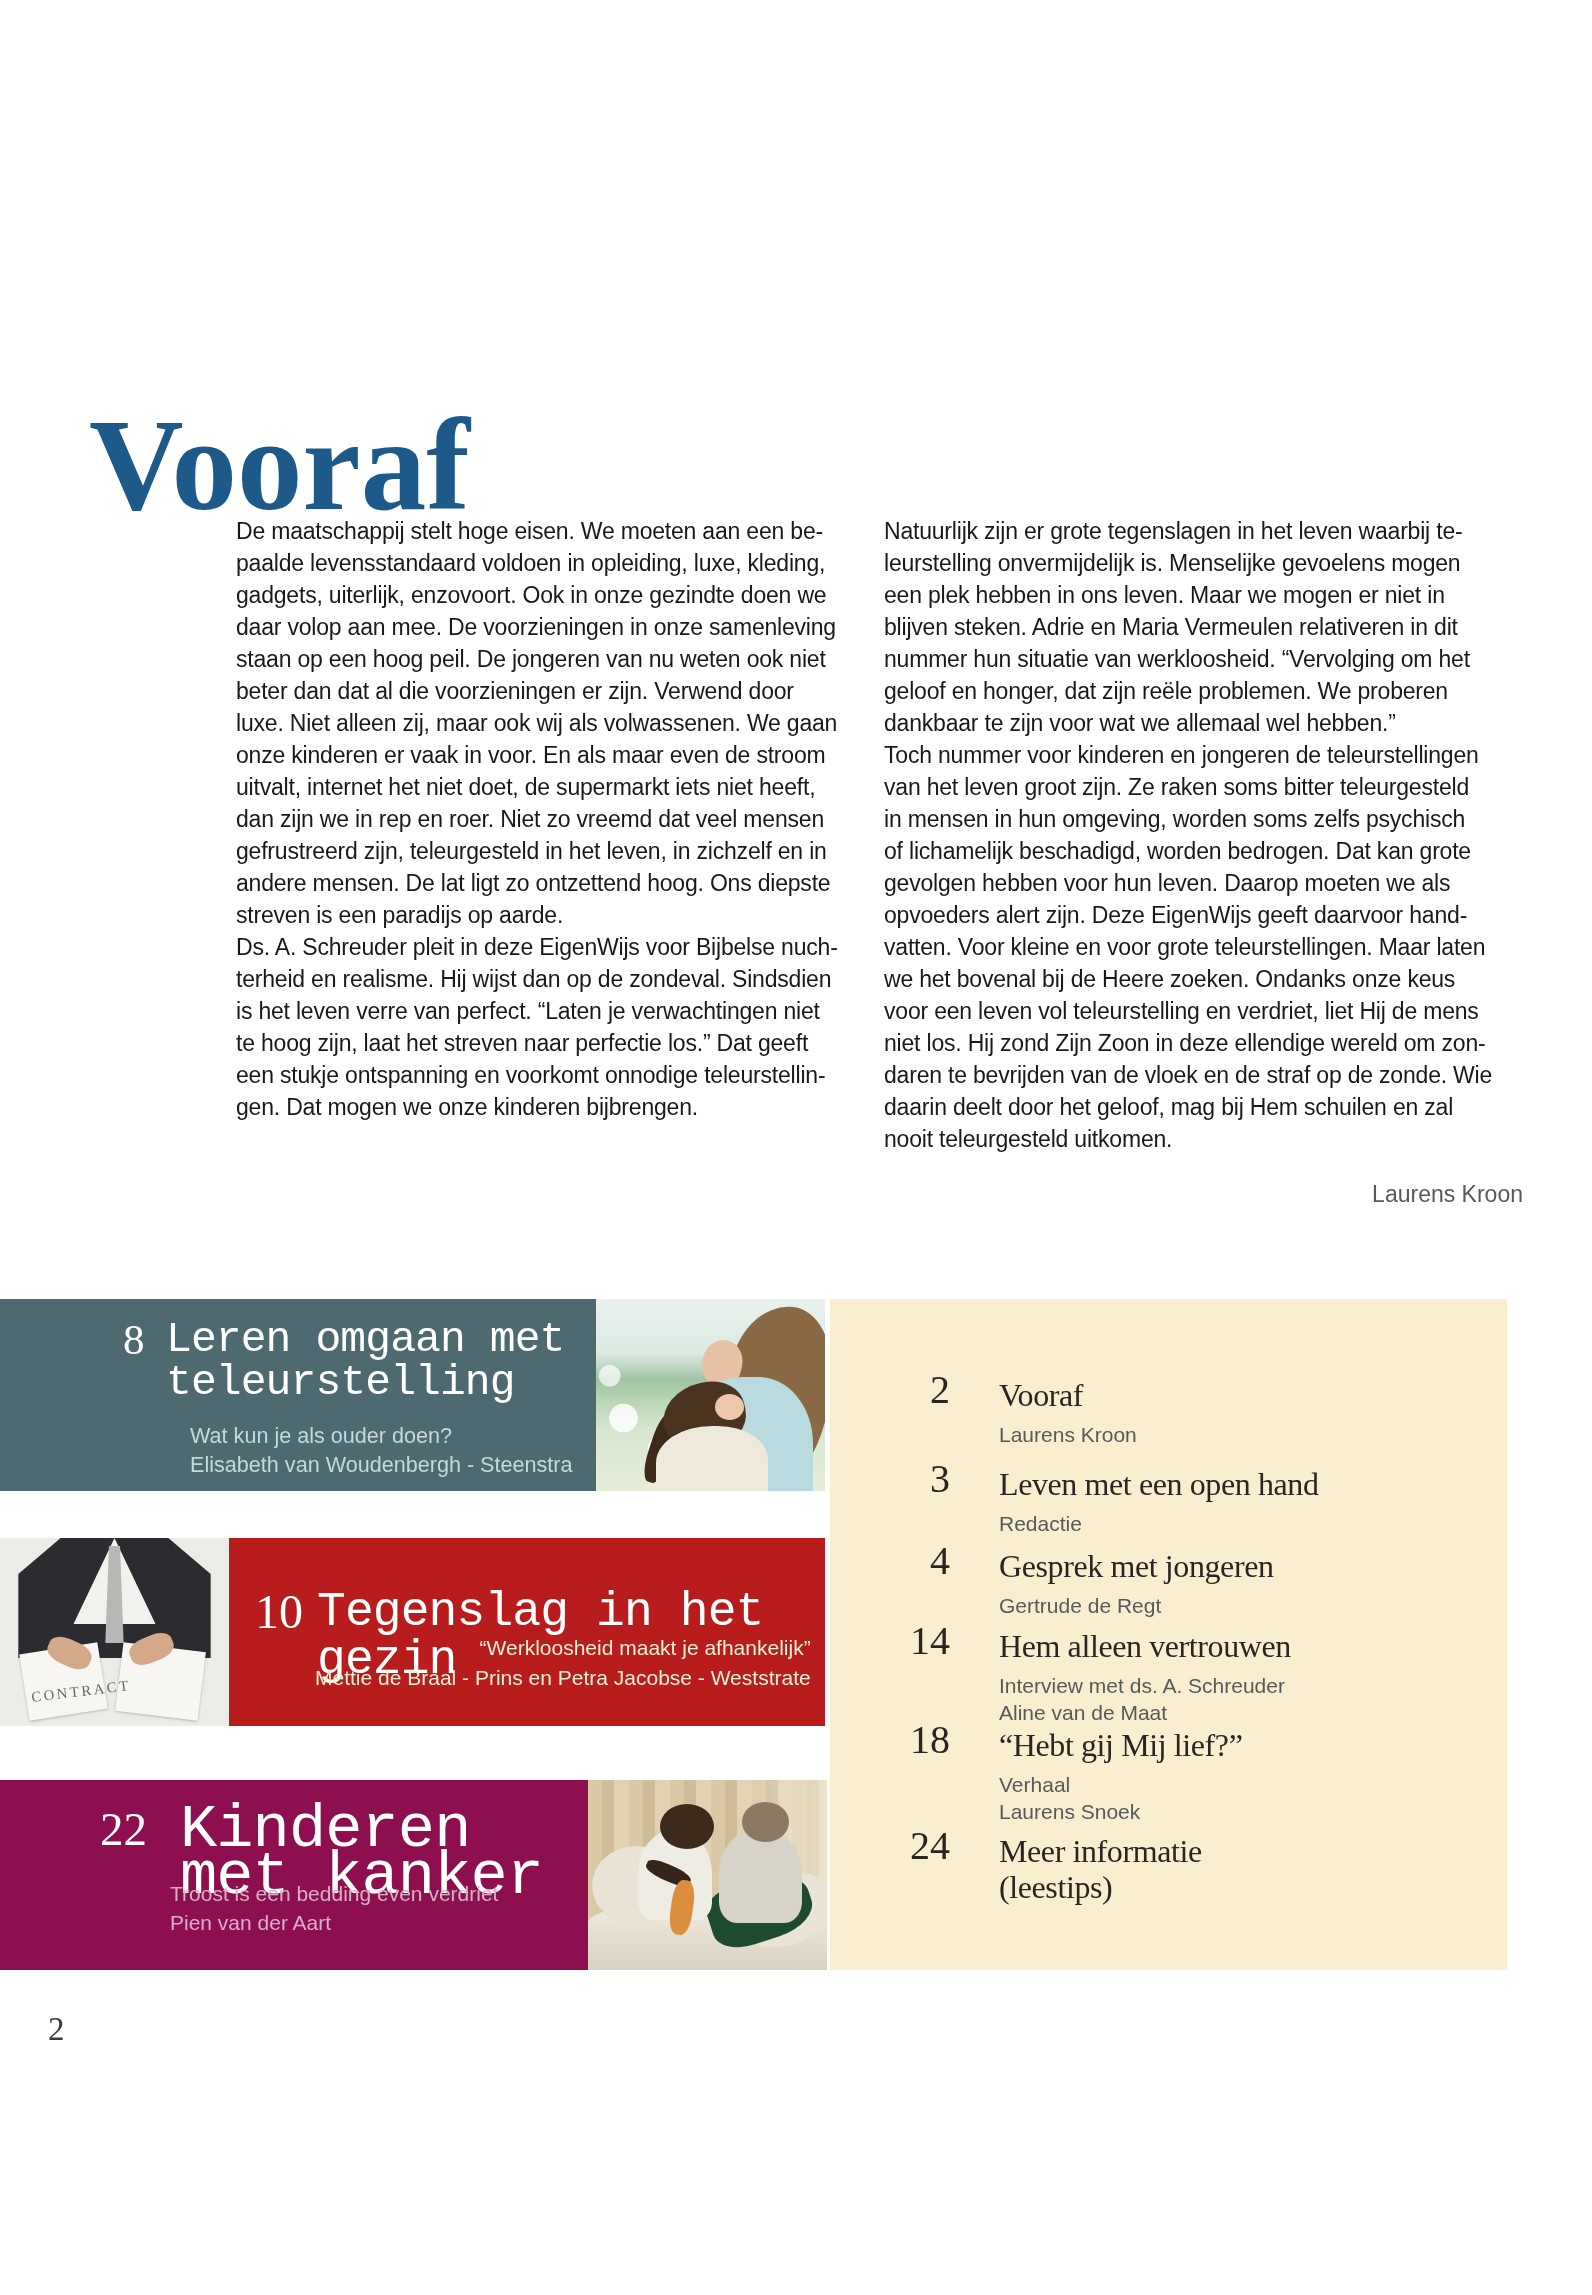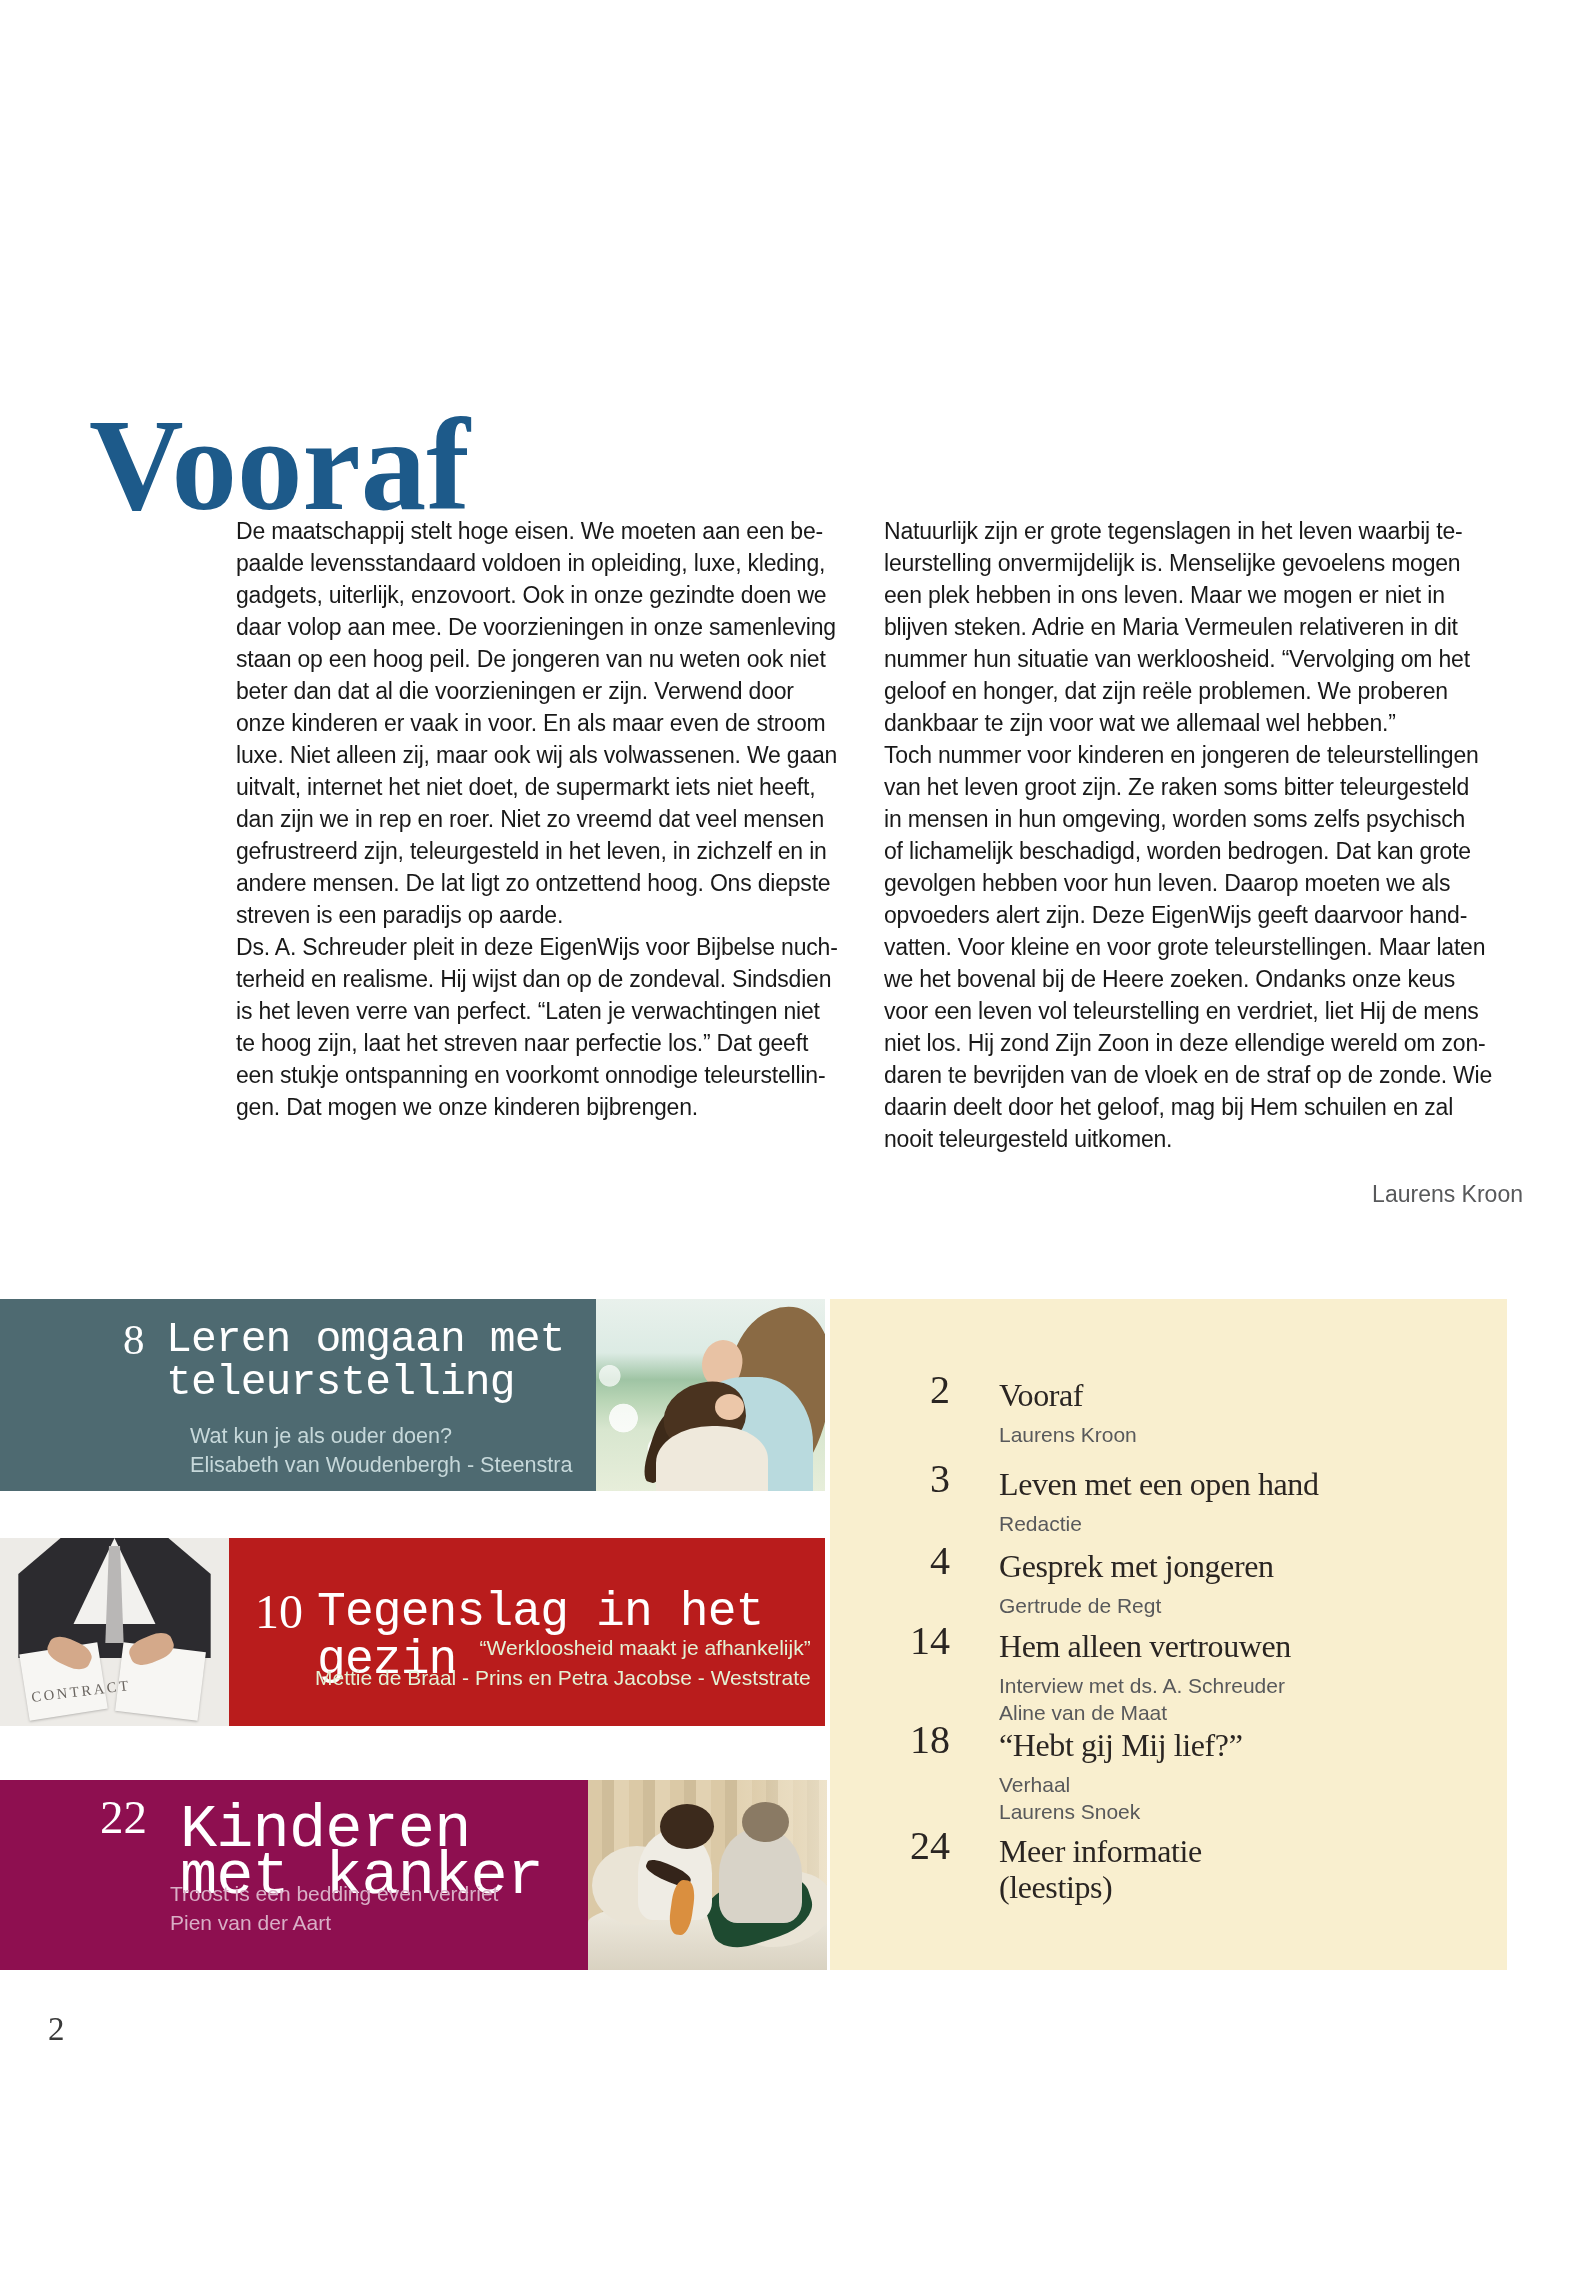--- a/index.html
+++ b/index.html
@@ -30,21 +30,21 @@
   .feat-sub div{white-space:nowrap;}
 
   .teal-num{left:123px;top:19px;font-size:43px;line-height:43px;}
   .teal-title{left:166px;top:19px;font-size:43px;line-height:43px;}
   .teal-sub{left:190px;top:122px;font-size:21.6px;line-height:29px;color:#c6d8da;}
 
   .green-num{left:26px;top:50px;font-size:48px;line-height:48px;}
   .green-title{left:88px;top:50px;font-size:48px;line-height:48px;}
   .green-sub{left:86px;top:95px;font-size:21px;line-height:30px;color:#e3f2d4;text-align:right;}
 
-  .purple-num{left:100px;top:14px;font-size:47px;line-height:47px;text-align:center;}
+  .purple-num{left:100px;top:26px;font-size:47px;line-height:47px;text-align:center;}
   .purple-title{left:180px;top:26px;font-size:62px;line-height:47px;}
   .purple-sub{left:170px;top:100px;font-size:21px;line-height:28.5px;color:#d9afc6;}
 
   
   .photo{position:absolute;overflow:hidden;}
   .photo-mother{left:596px;top:1299px;width:229px;height:192px;
     background:
       radial-gradient(circle at 12% 62%, rgba(255,255,255,.85) 0 14px, rgba(255,255,255,0) 14.7px),
       radial-gradient(circle at 28% 78%, rgba(255,255,255,.8) 0 12px, rgba(255,255,255,0) 13px),
       radial-gradient(circle at 6% 40%, rgba(255,255,255,.7) 0 10.4px, rgba(255,255,255,0) 11.2px),
@@ -126,22 +126,22 @@
 
   <h1 class="page-title">Vooraf</h1>
 
   <div class="col col-left">
     <div class="bodyline">De maatschappij stelt hoge eisen. We moeten aan een be-</div>
     <div class="bodyline">paalde levensstandaard voldoen in opleiding, luxe, kleding,</div>
     <div class="bodyline">gadgets, uiterlijk, enzovoort. Ook in onze gezindte doen we</div>
     <div class="bodyline">daar volop aan mee. De voorzieningen in onze samenleving</div>
     <div class="bodyline">staan op een hoog peil. De jongeren van nu weten ook niet</div>
     <div class="bodyline">beter dan dat al die voorzieningen er zijn. Verwend door</div>
+    <div class="bodyline">luxe. Niet alleen zij, maar ook wij als volwassenen. We gaan</div>
     <div class="bodyline">onze kinderen er vaak in voor. En als maar even de stroom</div>
-    <div class="bodyline">luxe. Niet alleen zij, maar ook wij als volwassenen. We gaan</div>
     <div class="bodyline">uitvalt, internet het niet doet, de supermarkt iets niet heeft,</div>
     <div class="bodyline">dan zijn we in rep en roer. Niet zo vreemd dat veel mensen</div>
     <div class="bodyline">gefrustreerd zijn, teleurgesteld in het leven, in zichzelf en in</div>
     <div class="bodyline">andere mensen. De lat ligt zo ontzettend hoog. Ons diepste</div>
     <div class="bodyline">streven is een paradijs op aarde.</div>
     <div class="bodyline">Ds. A. Schreuder pleit in deze EigenWijs voor Bijbelse nuch-</div>
     <div class="bodyline">terheid en realisme. Hij wijst dan op de zondeval. Sindsdien</div>
     <div class="bodyline">is het leven verre van perfect. “Laten je verwachtingen niet</div>
     <div class="bodyline">te hoog zijn, laat het streven naar perfectie los.” Dat geeft</div>
     <div class="bodyline">een stukje ontspanning en voorkomt onnodige teleurstellin-</div>

